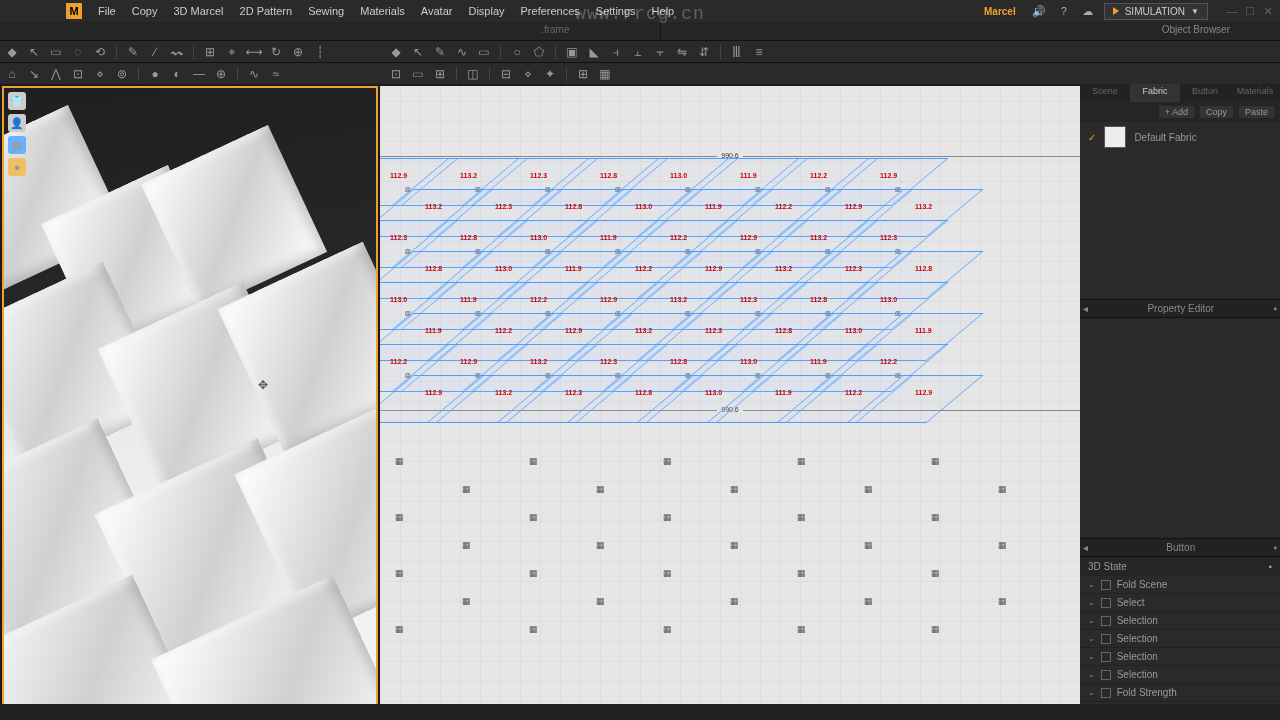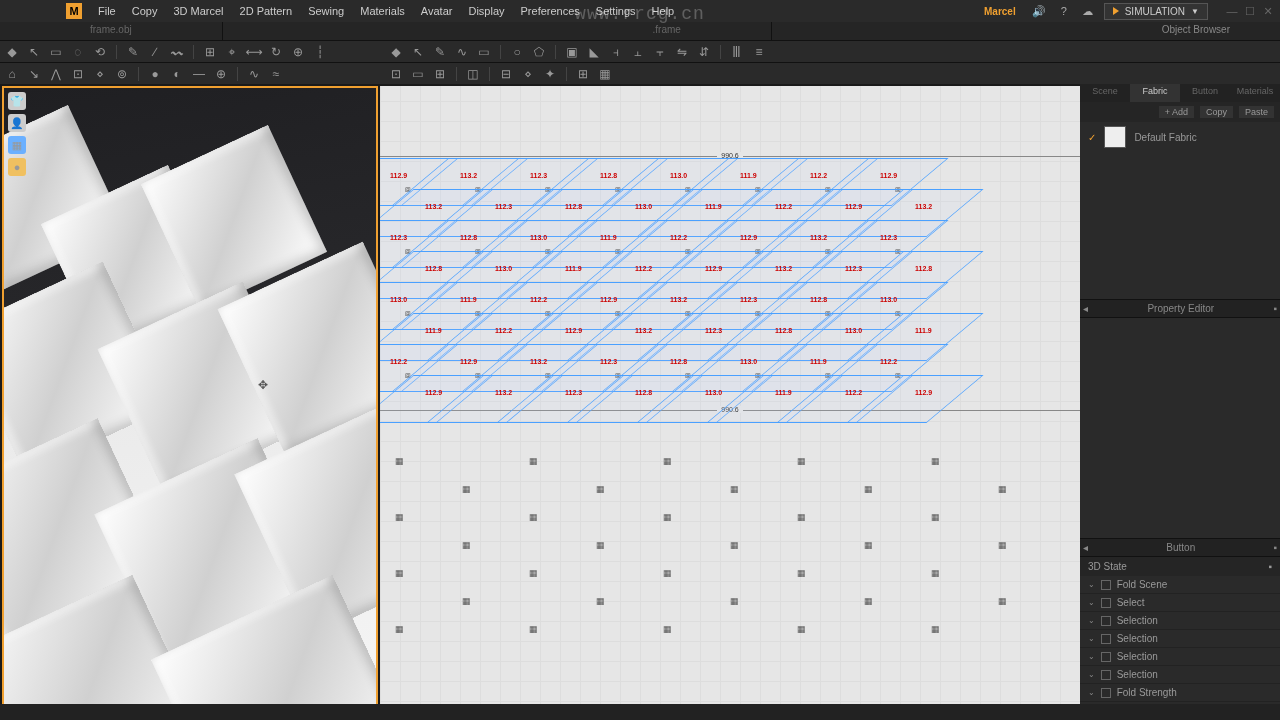--- a/index.html
+++ b/index.html
@@ -101,21 +101,20 @@
     </div>
     <div class="win-ctrl">
       <span>—</span>
       <span>☐</span>
       <span>✕</span>
     </div>
   </div>
 </div>
 
 <div class="tabstrip">
-  <div class="tab">frame.obj</div>
   <div class="spacer"></div>
   <div class="tab">.frame</div>
   <div class="spacer"></div>
   <div class="obj">Object Browser</div>
 </div>
 
 <div class="toolrow row1">
   <span class="tbtn accent">◆</span>
   <span class="tbtn">↖</span>
   <span class="tbtn">▭</span>

